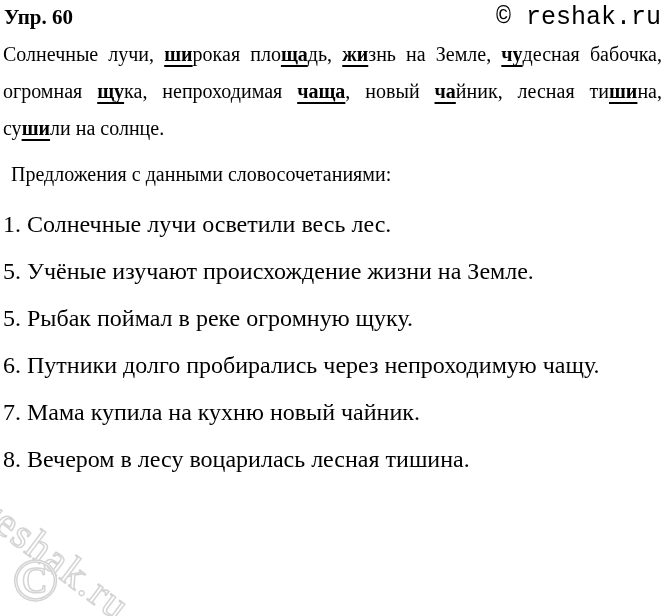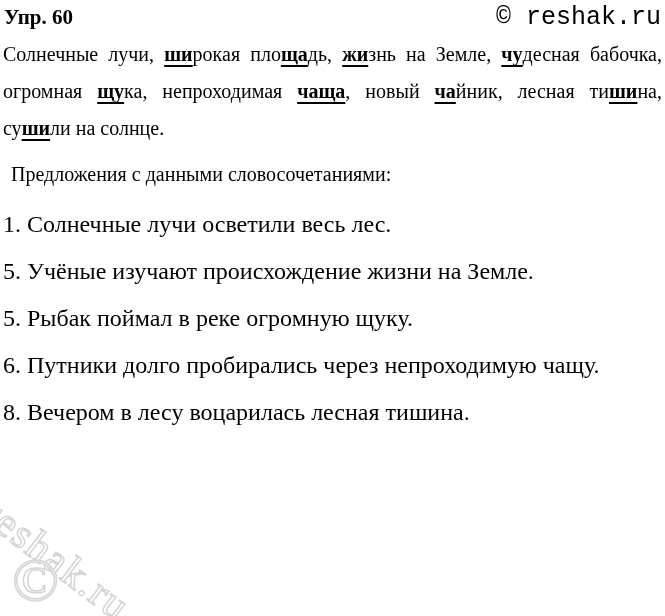--- a/index.html
+++ b/index.html
@@ -97,17 +97,18 @@
 
     <p class="phrase"><span>Солнечные лучи, </span><span class="u">ши</span><span>рокая пло</span><span class="u">ща</span><span>дь, </span><span class="u">жи</span><span>знь на Земле, </span><span class="u">чу</span><span>десная бабочка, огромная </span><span class="u">щу</span><span>ка, непроходимая </span><span class="u">чаща</span><span>, новый </span><span class="u">ча</span><span>йник, лесная ти</span><span class="u">ши</span><span>на, су</span><span class="u">ши</span><span>ли на солнце.</span></p>
 
     <p class="subheading">Предложения с данными словосочетаниями:</p>
 
     <div class="sentences">
       <div class="sentence">1. Солнечные лучи осветили весь лес.</div>
       <div class="sentence">5. Учёные изучают происхождение жизни на Земле.</div>
       <div class="sentence">5. Рыбак поймал в реке огромную щуку.</div>
       <div class="sentence">6. Путники долго пробирались через непроходимую чащу.</div>
+      <div class="sentence">7. Мама купила на кухню новый чайник.</div>
       <div class="sentence">8. Вечером в лесу воцарилась лесная тишина.</div>
     </div>
 
   </div>
 </div>
 
 </body></html>

